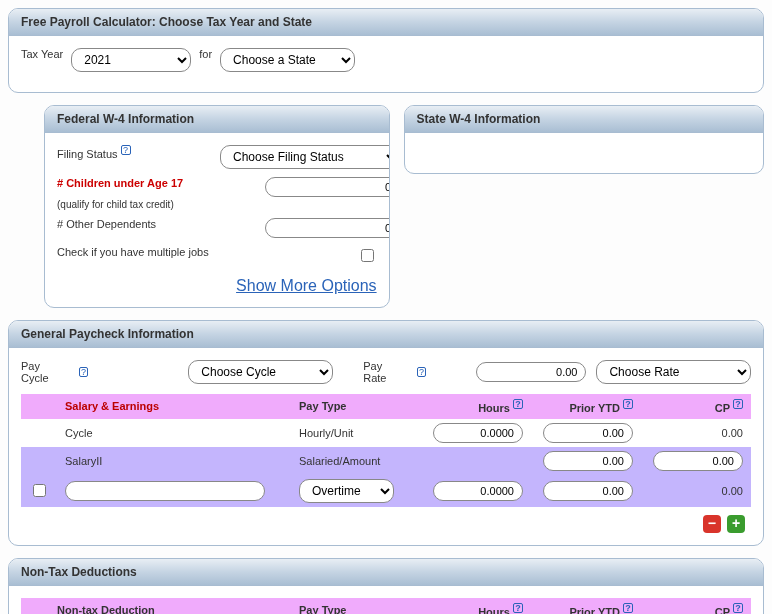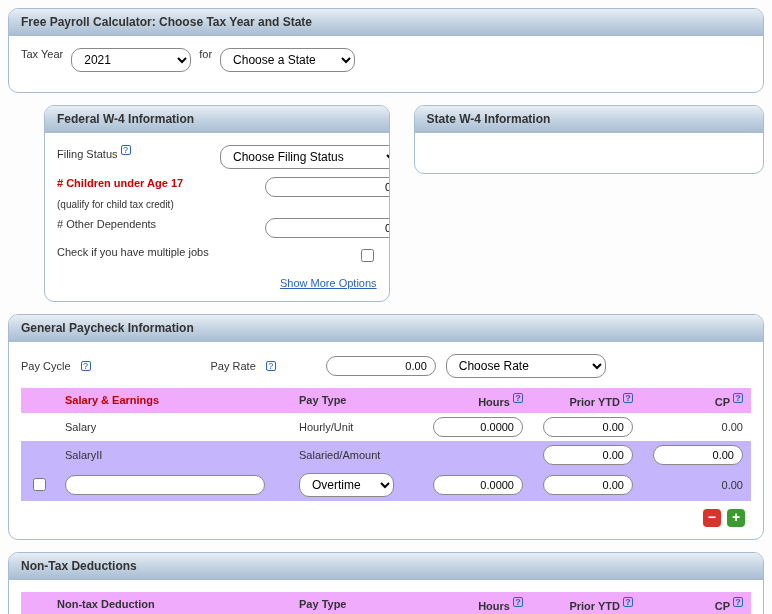--- a/index.html
+++ b/index.html
@@ -22,21 +22,21 @@
     background: linear-gradient(to bottom, #e8eef4 0%, #c5d4e3 50%, #a9bed3 100%);
     padding: 6px 12px;
     font-weight: bold;
     font-size: 12px;
     color: #333;
     border-bottom: 1px solid #a8bcd1;
   }
   .panel-body {
     padding: 12px;
   }
-  .row2 { display: flex; gap: 24px; padding-left: 36px; }
+  .row2 { display: flex; gap: 14px; padding-left: 36px; }
   .row2 .panel { flex: 1; }
   .row2 .panel:first-child { flex: 0 0 48%; }
   .form-row {
     display: flex;
     align-items: flex-start;
     margin-bottom: 8px;
     gap: 8px;
   }
   .form-row label { font-size: 11px; }
   select {
@@ -66,21 +66,21 @@
     text-align: center;
     vertical-align: super;
     cursor: pointer;
   }
   .red { color: #c00; font-weight: bold; }
   .subnote { font-size: 10px; color: #333; }
   .link-more {
     color: #2a63b8;
     text-decoration: underline;
     cursor: pointer;
-    font-size: 11px;
+    font-size: 16px;
   }
   table.grid {
     width: 100%;
     border-collapse: collapse;
     font-size: 11px;
   }
   table.grid th {
     background: #f0abfc;
     font-weight: bold;
     text-align: left;
@@ -194,20 +194,23 @@
   </div>
 </div>
 
 <div class="panel">
   <div class="panel-header">General Paycheck Information</div>
   <div class="panel-body">
     <div class="paycycle-row">
       <span>Pay Cycle</span>
       <span class="help-icon">?</span>
       <span style="flex:0 0 80px;"></span>
+      <select style="width:150px;">
+        <option>Choose Cycle</option>
+      </select>
       <span style="flex:0 0 10px;"></span>
       <span>Pay Rate</span>
       <span class="help-icon">?</span>
       <span style="flex:0 0 30px;"></span>
       <input type="text" style="width: 110px;" value="0.00">
       <select style="width:160px;">
         <option>Choose Rate</option>
       </select>
     </div>
     <table class="grid">
@@ -226,21 +229,21 @@
           </th>
           <th class="right" style="width:110px;">
             <span>CP</span>
             <span class="help-icon">?</span>
           </th>
         </tr>
       </thead>
       <tbody>
         <tr>
           <td></td>
-          <td>Salary</td>
+          <td>Cycle</td>
           <td>Hourly/Unit</td>
           <td class="right"><input type="text" style="width: 90px;" value="0.0000"></td>
           <td class="right"><input type="text" style="width: 90px;" value="0.00"></td>
           <td class="right">0.00</td>
         </tr>
         <tr class="alt">
           <td></td>
           <td>SalaryII</td>
           <td>Salaried/Amount</td>
           <td class="right"></td>

